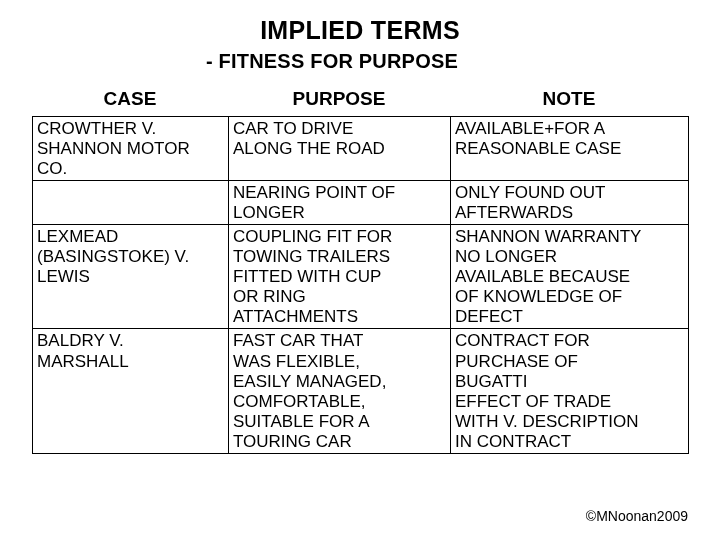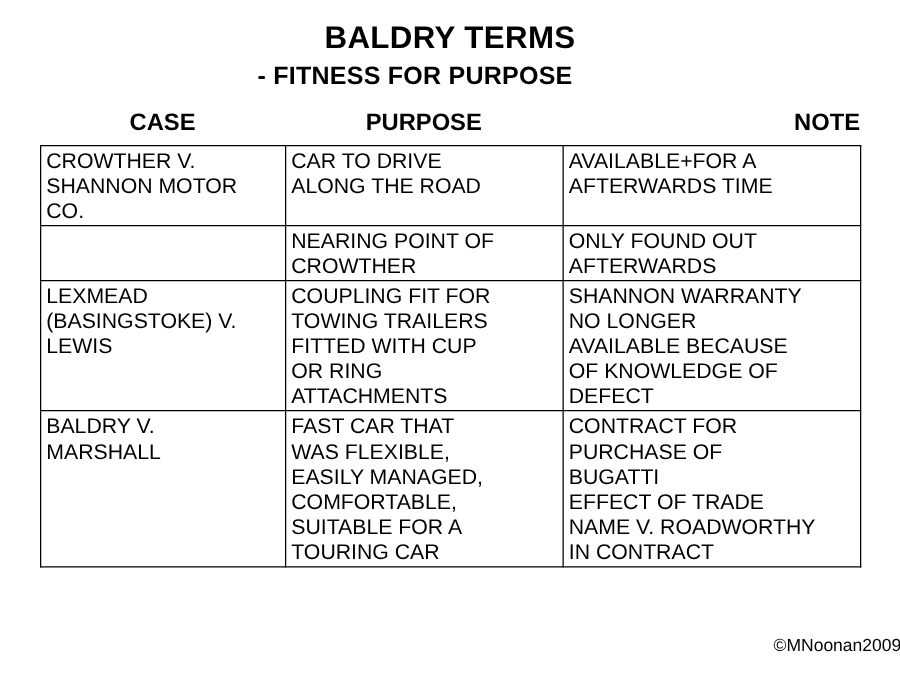--- a/index.html
+++ b/index.html
@@ -52,21 +52,21 @@
   .headers .h-case {
     width: 196px;
     text-align: center;
   }
   .headers .h-purpose {
     width: 222px;
     text-align: center;
   }
   .headers .h-note {
     width: 238px;
-    text-align: right;
+    text-align: center;
   }
   table.grid {
     position: absolute;
     top: 116px;
     left: 32px;
     width: 656px;
     border-collapse: collapse;
     table-layout: fixed;
     font-size: 17px;
     line-height: 1.18;
@@ -82,29 +82,28 @@
   table.grid col.c-purpose { width: 222px; }
   table.grid col.c-note { width: 238px; }
   .cell-line { white-space: nowrap; }
   .copyright {
     position: absolute;
     top: 508px;
     left: 0;
     width: 688px;
     text-align: right;
     font-size: 14px;
-    padding-left: 33px;
   }
 </style>
 </head>
 <body>
 
 <div class="slide">
 
-  <div class="title">BALDRY TERMS</div>
+  <div class="title">IMPLIED TERMS</div>
   <div class="subtitle">-  FITNESS FOR PURPOSE</div>
 
   <div class="headers">
     <div class="h-case">CASE</div>
     <div class="h-purpose">PURPOSE</div>
     <div class="h-note">NOTE</div>
   </div>
 
   <table class="grid">
     <colgroup>
@@ -118,30 +117,30 @@
             <div class="cell-line">CROWTHER V.</div>
             <div class="cell-line">SHANNON MOTOR</div>
             <div class="cell-line">CO.</div>
           </td>
         <td>
             <div class="cell-line">CAR TO DRIVE</div>
             <div class="cell-line">ALONG THE ROAD</div>
           </td>
         <td>
             <div class="cell-line">AVAILABLE+FOR A</div>
-            <div class="cell-line">AFTERWARDS TIME</div>
+            <div class="cell-line">REASONABLE CASE</div>
           </td>
       </tr>
       <tr>
         <td>
             <div class="cell-line">&nbsp;</div>
           </td>
         <td>
             <div class="cell-line">NEARING POINT OF</div>
-            <div class="cell-line">CROWTHER</div>
+            <div class="cell-line">LONGER</div>
           </td>
         <td>
             <div class="cell-line">ONLY FOUND OUT</div>
             <div class="cell-line">AFTERWARDS</div>
           </td>
       </tr>
       <tr>
         <td>
             <div class="cell-line">LEXMEAD</div>
             <div class="cell-line">(BASINGSTOKE) V.</div>
@@ -173,21 +172,21 @@
             <div class="cell-line">EASILY MANAGED,</div>
             <div class="cell-line">COMFORTABLE,</div>
             <div class="cell-line">SUITABLE FOR A</div>
             <div class="cell-line">TOURING CAR</div>
           </td>
         <td>
             <div class="cell-line">CONTRACT FOR</div>
             <div class="cell-line">PURCHASE OF</div>
             <div class="cell-line">BUGATTI</div>
             <div class="cell-line">EFFECT OF TRADE</div>
-            <div class="cell-line">NAME V. ROADWORTHY</div>
+            <div class="cell-line">WITH V. DESCRIPTION</div>
             <div class="cell-line">IN CONTRACT</div>
           </td>
       </tr>
     </tbody>
   </table>
 
   <div class="copyright">©MNoonan2009</div>
 
 </div>
 

